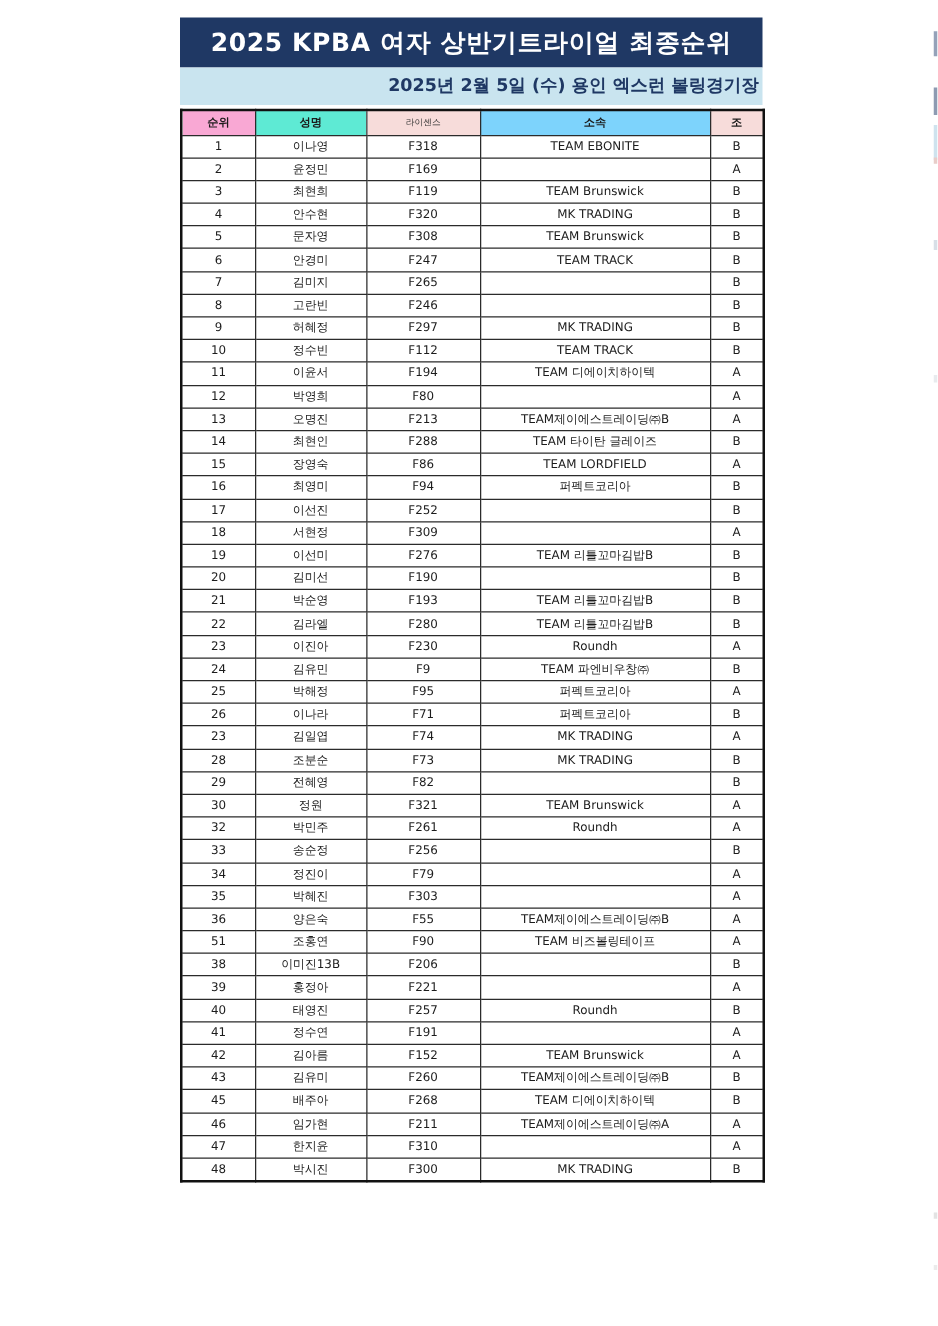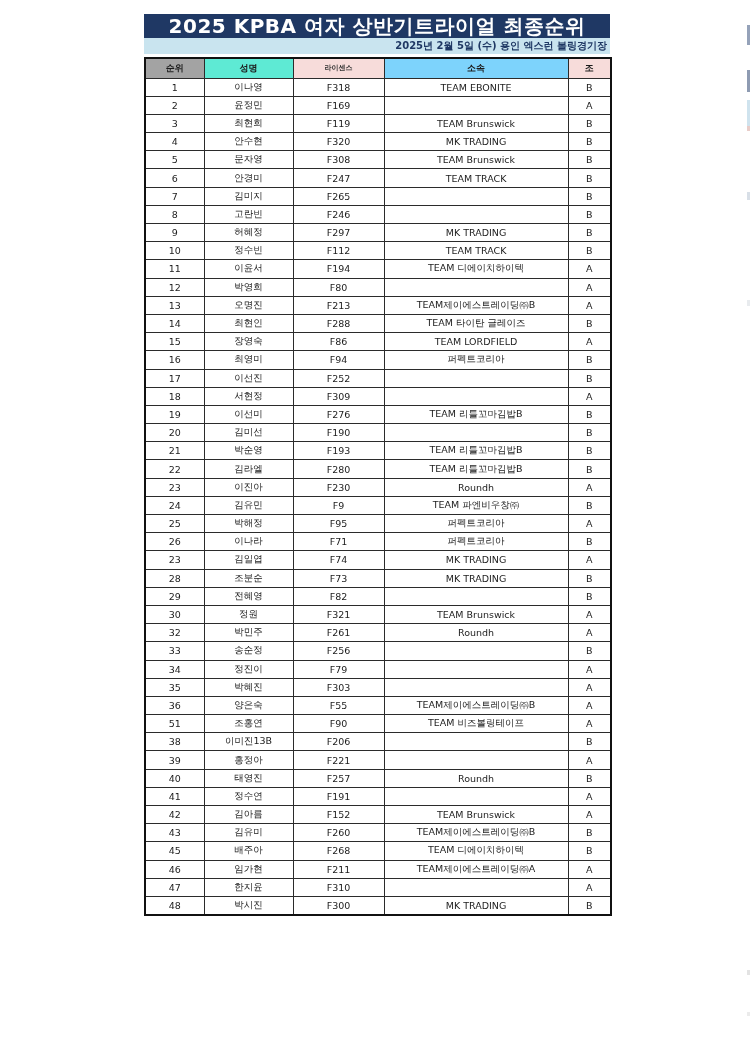--- a/index.html
+++ b/index.html
@@ -2,45 +2,45 @@
 <html><head>
 <meta charset="utf-8">
 <style>
   * { margin: 0; padding: 0; box-sizing: border-box; }
   html, body { width: 750px; height: 1061px; background: #ffffff; overflow: hidden; }
   body { font-family: "DejaVu Sans", "Liberation Sans", sans-serif; position: relative; }
 
   .sheet { position: absolute; left: 144px; top: 14px; width: 466px; }
 
   .title-bar {
-    height: 24px; background: #1F3864; color: #ffffff;
+    height: 40px; background: #1F3864; color: #ffffff;
     display: flex; align-items: center; justify-content: center;
     font-size: 20px; font-weight: bold; letter-spacing: 0.5px;
   }
   .subtitle-bar {
-    height: 16px; background: #C9E4EF; color: #1F3864;
+    height: 30px; background: #C9E4EF; color: #1F3864;
     display: flex; align-items: center; justify-content: flex-end;
-    font-size: 10px; font-weight: bold; padding-right: 3px;
+    font-size: 14px; font-weight: bold; padding-right: 3px;
   }
   .gap { height: 3px; background: #ffffff; }
 
   table.ranking {
     width: 466px; border-collapse: collapse; table-layout: fixed;
     border: 2px solid #111111;
   }
   table.ranking th, table.ranking td {
     border: 1px solid #2b2b2b;
     text-align: center; vertical-align: middle;
     font-size: 9.5px; color: #1c1c1c;
     overflow: hidden; white-space: nowrap;
     padding: 0 2px;
   }
   table.ranking thead tr { height: 20px; }
   table.ranking thead th { background: #F7DCDA; font-weight: bold; font-size: 9px; }
-  table.ranking thead th.small-label { font-size: 7px; font-weight: bold; color: #333; }
+  table.ranking thead th.small-label { font-size: 7px; font-weight: normal; color: #333; }
   table.ranking tbody tr { height: 18.2px; background: #ffffff; }
 
   .col-rank { width: 59px; }
   .col-name { width: 89px; }
   .col-license { width: 91px; }
   .col-affil { width: 184px; }
   .col-group { width: 43px; }
 
   
   .edge-artifact { position: absolute; right: 0; width: 3px; }
@@ -71,21 +71,21 @@
   <table class="ranking">
     <colgroup>
       <col class="col-rank">
         <col class="col-name">
         <col class="col-license">
         <col class="col-affil">
         <col class="col-group">
     </colgroup>
     <thead>
       <tr>
-        <th style="background: #a3a3a3;">순위</th>
+        <th style="background: #f9a8d4;">순위</th>
         <th style="background: #5eead4;">성명</th>
         <th class="small-label" style="background: rgb(247, 220, 218);">라이센스</th>
         <th style="background: #7dd3fc;">소속</th>
         <th style="background: rgb(247, 220, 218);">조</th>
       </tr>
     </thead>
     <tbody>
         <tr>
           <td>1</td>
           <td>이나영</td>

